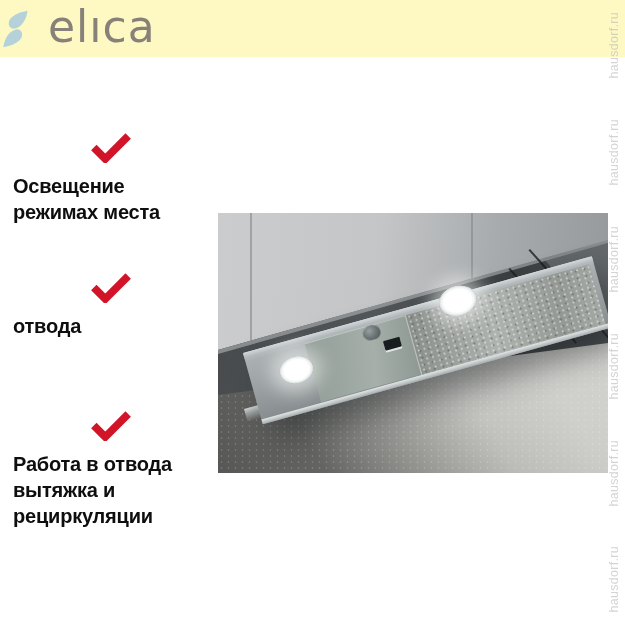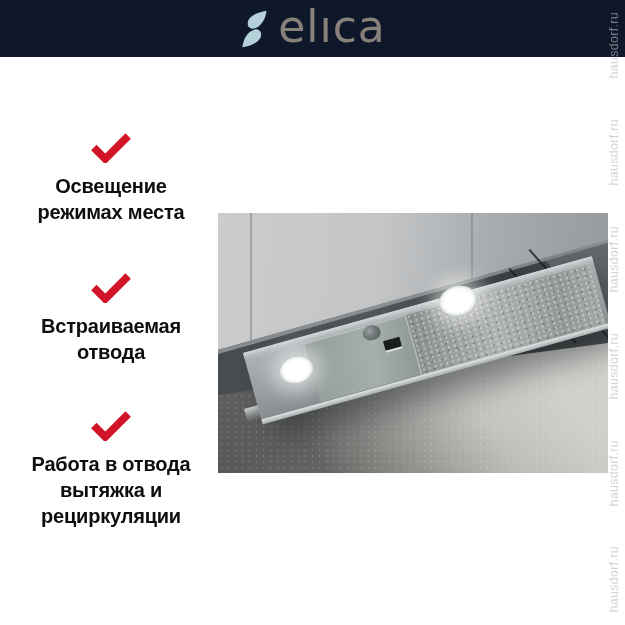--- a/index.html
+++ b/index.html
@@ -3,29 +3,29 @@
 <meta charset="utf-8">
 <style>
   html,body{margin:0;padding:0;background:#ffffff;}
   .card{
     position:relative;width:625px;height:625px;overflow:hidden;
     background:#ffffff;font-family:"Liberation Sans",sans-serif;
   }
   
   .header{
     position:absolute;left:0;top:0;width:625px;height:57px;
-    background:#0f172a;display:flex;align-items:center;justify-content:center;gap:9px;
+    background:#fef9c3;display:flex;align-items:center;justify-content:flex-start;gap:18px;
   }
   .swirl{width:30px;height:40px;flex:0 0 auto;}
   .brand{
     font-family:"DejaVu Sans",sans-serif;font-size:44px;line-height:44px;
     color:#87817a;letter-spacing:1px;font-weight:400;transform:translateY(-2px);
   }
   
-  .feature{position:absolute;left:13px;width:196px;text-align:center;color:#0e0e0e;}
+  .feature{position:absolute;left:13px;width:196px;text-align:left;color:#0e0e0e;}
   .feature .check{display:block;margin:0 auto 10px auto;width:42px;height:31px;color:#d21428;}
   .feature .lines{font-size:20px;line-height:26px;font-weight:700;letter-spacing:-0.2px;}
   .f1{top:132px;} .f2{top:272px;} .f3{top:410px;}
   
   .photo{
     position:absolute;left:218px;top:213px;width:390px;height:260px;overflow:hidden;
     background:linear-gradient(60deg,#575755 0%,#646462 20%,#8a8a87 38%,#b3b3af 55%,#c9c9c5 72%,#cfcfcb 85%,#bfbfbb 100%);
   }
   .photo .wall-sheen{
     position:absolute;inset:0;
@@ -135,21 +135,20 @@
       <div>Освещение</div>
       <div>режимах места</div>
     </div>
   </div>
 
   <div class="feature f2">
     <svg class="check" viewBox="0 0 44 32" aria-hidden="true">
       <path d="M4 16 L16 28 L40 4" fill="none" stroke="currentColor" stroke-width="8"></path>
     </svg>
     <div class="lines">
-      <div>Встраиваемая</div>
       <div>отвода</div>
     </div>
   </div>
 
   <div class="feature f3">
     <svg class="check" viewBox="0 0 44 32" aria-hidden="true">
       <path d="M4 16 L16 28 L40 4" fill="none" stroke="currentColor" stroke-width="8"></path>
     </svg>
     <div class="lines">
       <div>Работа в отвода</div>

